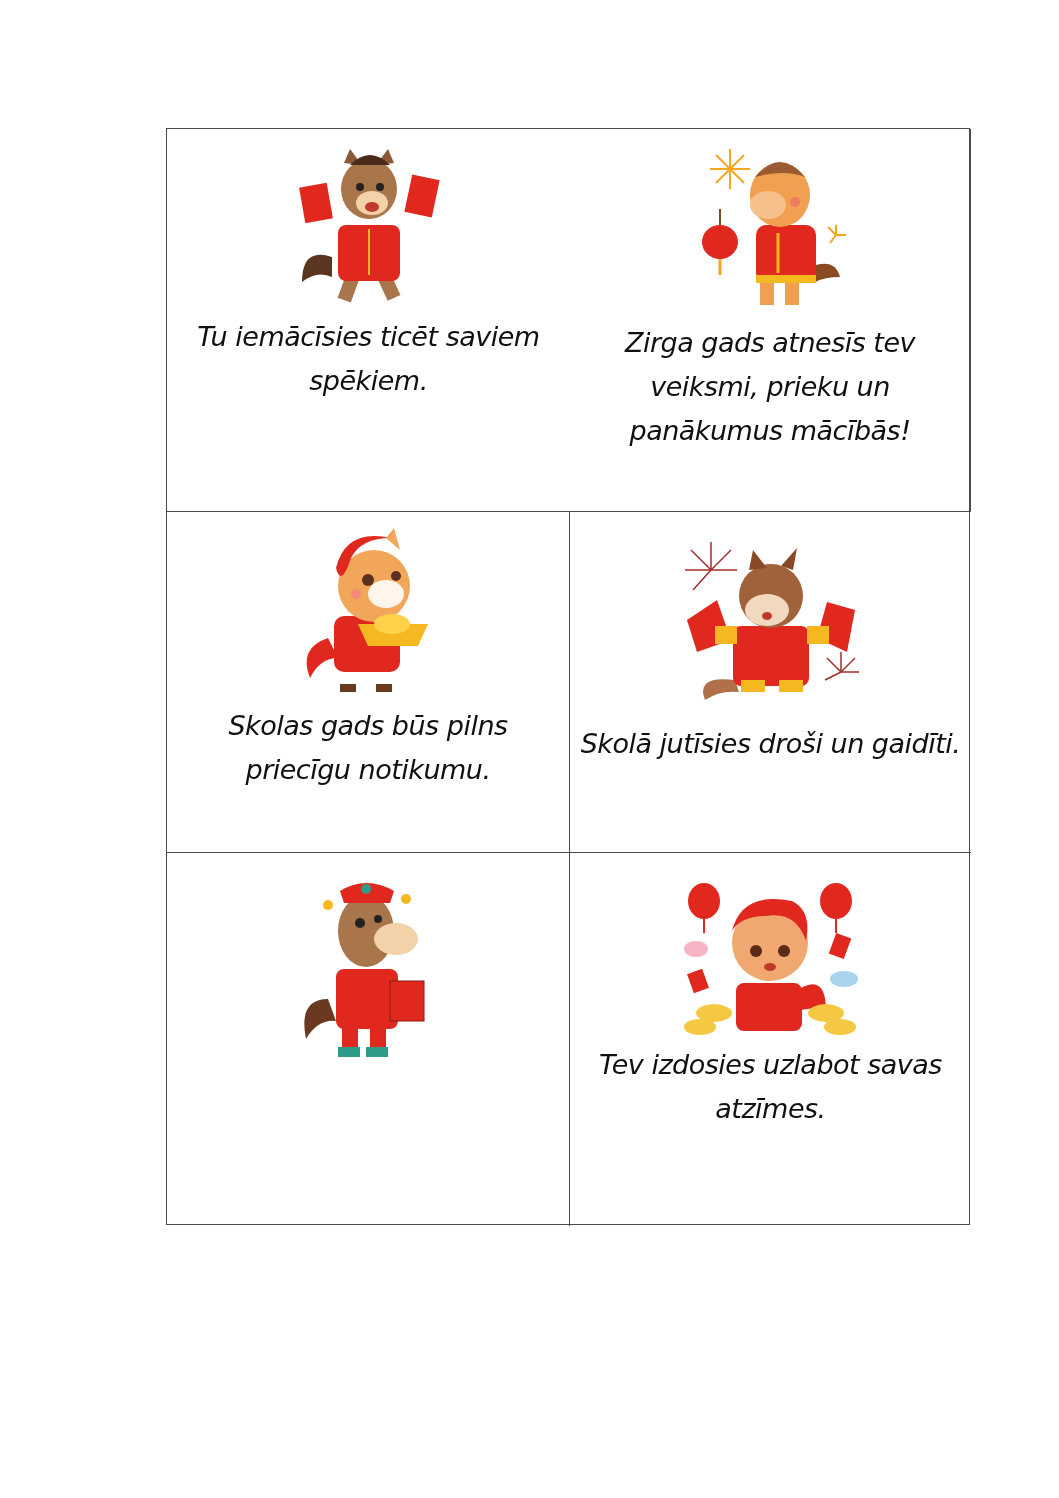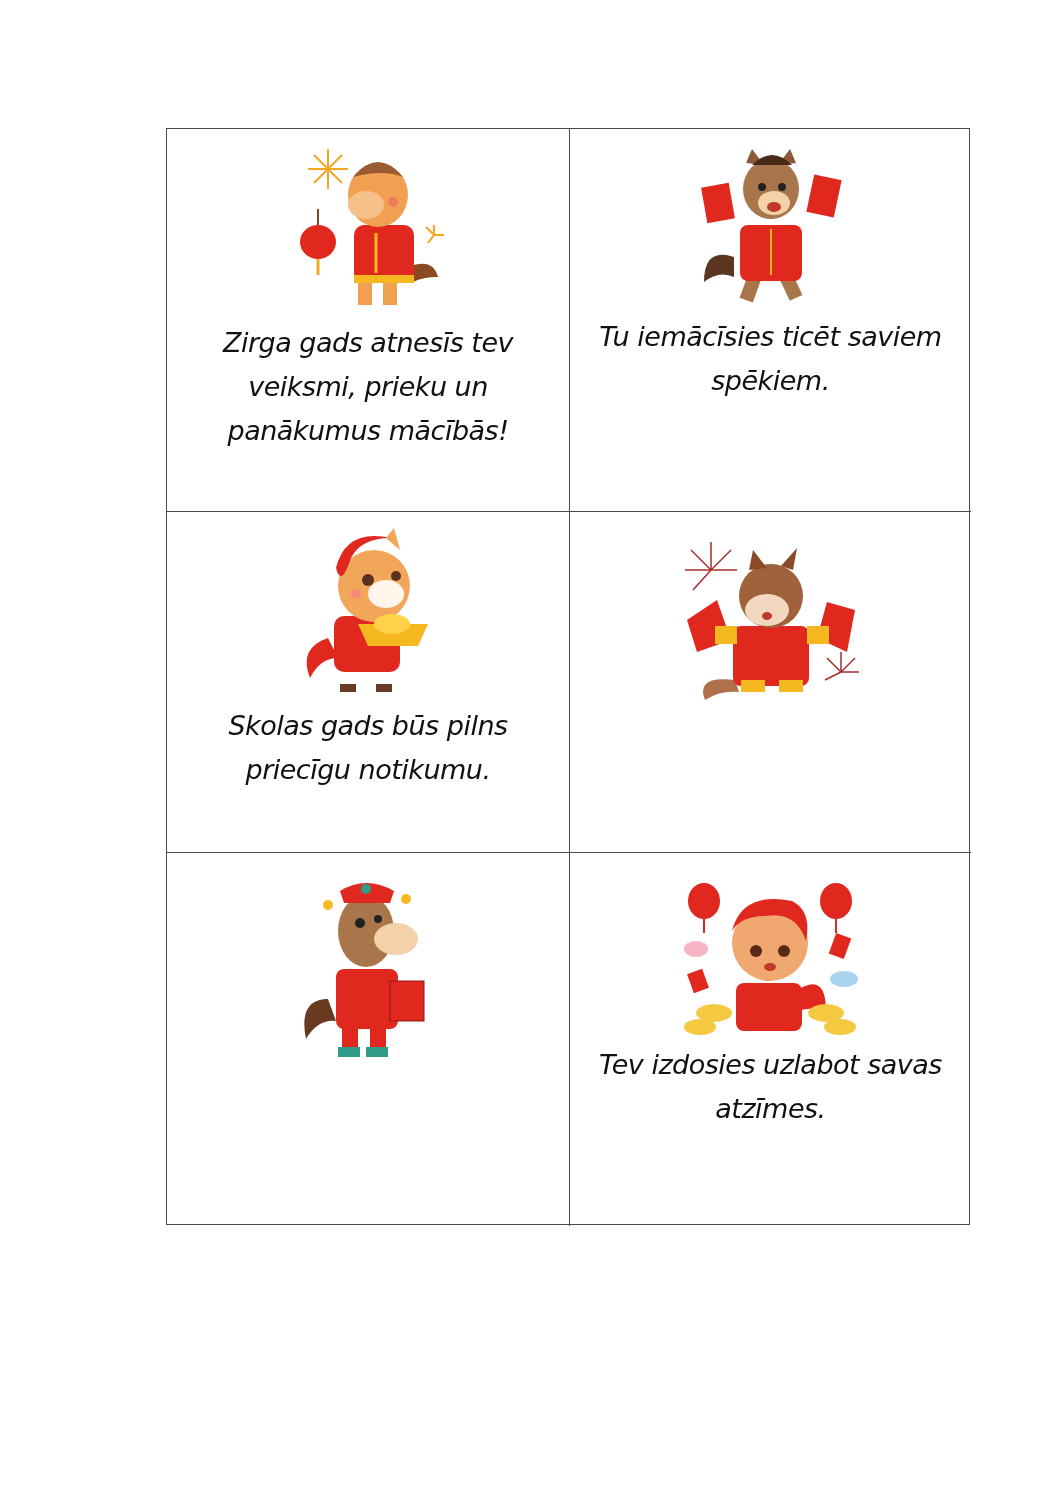--- a/index.html
+++ b/index.html
@@ -20,20 +20,40 @@
     font-family:"DejaVu Sans", sans-serif; font-size:27px; line-height:44px;
     color:#111; letter-spacing:-0.5px; font-weight:normal;
     font-style:italic;
   }
 </style>
 </head>
 <body>
 
 <div class="page">
   <div class="card-grid">
+
+    <div class="card col-2">
+      <svg class="illus" style="top:18px" width="150" height="160" viewBox="0 0 150 160">
+        <rect x="8" y="38" width="28" height="36" fill="#e0281f" transform="rotate(-10 22 56)"></rect>
+        <rect x="114" y="30" width="28" height="38" fill="#e0281f" transform="rotate(12 128 49)"></rect>
+        <path d="M38 110 q-30 -10 -30 25 q15 -12 30 -5z" fill="#5a3520"></path>
+        <rect x="48" y="128" width="14" height="26" fill="#a9754a" transform="rotate(20 55 140)"></rect>
+        <rect x="88" y="126" width="14" height="26" fill="#a9754a" transform="rotate(-25 95 140)"></rect>
+        <rect x="44" y="78" width="62" height="56" rx="8" fill="#e0281f"></rect>
+        <line x1="75" y1="82" x2="75" y2="128" stroke="#f5b820" stroke-width="2"></line>
+        <ellipse cx="75" cy="42" rx="28" ry="30" fill="#a9754a"></ellipse>
+        <path d="M50 16 l6 -14 l12 16z M100 16 l-6 -14 l-12 16z" fill="#8a5a38"></path>
+        <path d="M56 18 q20 -20 40 0" fill="#4a2a18"></path>
+        <ellipse cx="78" cy="56" rx="16" ry="12" fill="#f3d2aa"></ellipse>
+        <circle cx="66" cy="40" r="4" fill="#222"></circle>
+          <circle cx="86" cy="40" r="4" fill="#222"></circle>
+        <ellipse cx="78" cy="60" rx="7" ry="5" fill="#c0392b"></ellipse>
+      </svg>
+      <div class="card-text" style="top:186px">Tu iemācīsies ticēt saviem spēkiem.</div>
+    </div>
 
     <div class="card">
       <svg class="illus" style="top:18px" width="160" height="165" viewBox="0 0 160 165">
         <g stroke="#f5a623" stroke-width="2">
           <line x1="40" y1="22" x2="40" y2="2"></line>
             <line x1="40" y1="22" x2="40" y2="42"></line>
           <line x1="40" y1="22" x2="20" y2="22"></line>
             <line x1="40" y1="22" x2="60" y2="22"></line>
           <line x1="40" y1="22" x2="26" y2="8"></line>
             <line x1="40" y1="22" x2="54" y2="36"></line>
@@ -52,40 +72,20 @@
         <rect x="95" y="130" width="14" height="28" fill="#f0a050"></rect>
         <rect x="66" y="78" width="60" height="58" rx="10" fill="#e0281f"></rect>
         <rect x="66" y="128" width="60" height="8" fill="#f5b820"></rect>
         <line x1="88" y1="86" x2="88" y2="126" stroke="#f5b820" stroke-width="3"></line>
         <ellipse cx="90" cy="48" rx="30" ry="32" fill="#f0a050"></ellipse>
         <path d="M65 30 q25 -30 50 0 q-20 -8 -50 0z" fill="#9a5a32"></path>
         <ellipse cx="78" cy="58" rx="18" ry="14" fill="#f6c08a"></ellipse>
         <circle cx="105" cy="55" r="5" fill="#f07a60"></circle>
       </svg>
       <div class="card-text" style="top:192px">Zirga gads atnesīs tev veiksmi, prieku un panākumus mācībās!</div>
-    </div>
-
-    <div class="card col-2">
-      <svg class="illus" style="top:18px" width="150" height="160" viewBox="0 0 150 160">
-        <rect x="8" y="38" width="28" height="36" fill="#e0281f" transform="rotate(-10 22 56)"></rect>
-        <rect x="114" y="30" width="28" height="38" fill="#e0281f" transform="rotate(12 128 49)"></rect>
-        <path d="M38 110 q-30 -10 -30 25 q15 -12 30 -5z" fill="#5a3520"></path>
-        <rect x="48" y="128" width="14" height="26" fill="#a9754a" transform="rotate(20 55 140)"></rect>
-        <rect x="88" y="126" width="14" height="26" fill="#a9754a" transform="rotate(-25 95 140)"></rect>
-        <rect x="44" y="78" width="62" height="56" rx="8" fill="#e0281f"></rect>
-        <line x1="75" y1="82" x2="75" y2="128" stroke="#f5b820" stroke-width="2"></line>
-        <ellipse cx="75" cy="42" rx="28" ry="30" fill="#a9754a"></ellipse>
-        <path d="M50 16 l6 -14 l12 16z M100 16 l-6 -14 l-12 16z" fill="#8a5a38"></path>
-        <path d="M56 18 q20 -20 40 0" fill="#4a2a18"></path>
-        <ellipse cx="78" cy="56" rx="16" ry="12" fill="#f3d2aa"></ellipse>
-        <circle cx="66" cy="40" r="4" fill="#222"></circle>
-          <circle cx="86" cy="40" r="4" fill="#222"></circle>
-        <ellipse cx="78" cy="60" rx="7" ry="5" fill="#c0392b"></ellipse>
-      </svg>
-      <div class="card-text" style="top:186px">Tu iemācīsies ticēt saviem spēkiem.</div>
     </div>
 
     <div class="card">
       <svg class="illus" style="top:16px" width="140" height="168" viewBox="0 0 140 168">
         <path d="M30 110 q-30 10 -18 40 q10 -20 28 -20z" fill="#e0281f"></path>
         <rect x="42" y="140" width="16" height="20" fill="#fff"></rect>
         <rect x="78" y="140" width="16" height="20" fill="#fff"></rect>
         <rect x="42" y="156" width="16" height="8" fill="#6a3a20"></rect>
         <rect x="78" y="156" width="16" height="8" fill="#6a3a20"></rect>
         <rect x="36" y="88" width="66" height="56" rx="10" fill="#e0281f"></rect>
@@ -123,20 +123,21 @@
         <rect x="62" y="96" width="76" height="60" rx="8" fill="#e0281f"></rect>
         <rect x="44" y="96" width="22" height="18" fill="#f5b820"></rect>
         <rect x="136" y="96" width="22" height="18" fill="#f5b820"></rect>
         <rect x="70" y="150" width="24" height="12" fill="#f5b820"></rect>
         <rect x="108" y="150" width="24" height="12" fill="#f5b820"></rect>
         <ellipse cx="100" cy="66" rx="32" ry="32" fill="#a0623a"></ellipse>
         <path d="M78 40 l4 -20 l14 18z M122 40 l4 -22 l-16 18z" fill="#8a4a28"></path>
         <ellipse cx="96" cy="80" rx="22" ry="16" fill="#f3d8c0"></ellipse>
         <ellipse cx="96" cy="86" rx="5" ry="4" fill="#c0392b"></ellipse>
       </svg>
+      <div class="card-text" style="top:210px">Skolā jutīsies droši un gaidīti.</div>
     </div>
 
     <div class="card row-3">
       <svg class="illus" style="top:16px" width="140" height="196" viewBox="0 0 140 196">
         <path d="M30 130 q-30 0 -22 40 q12 -20 30 -18z" fill="#6a3a20"></path>
         <rect x="44" y="154" width="16" height="30" fill="#e0281f"></rect>
         <rect x="72" y="154" width="16" height="30" fill="#e0281f"></rect>
         <rect x="40" y="178" width="22" height="10" fill="#2f9c8a"></rect>
         <rect x="68" y="178" width="22" height="10" fill="#2f9c8a"></rect>
         <rect x="38" y="100" width="62" height="60" rx="8" fill="#e0281f"></rect>

